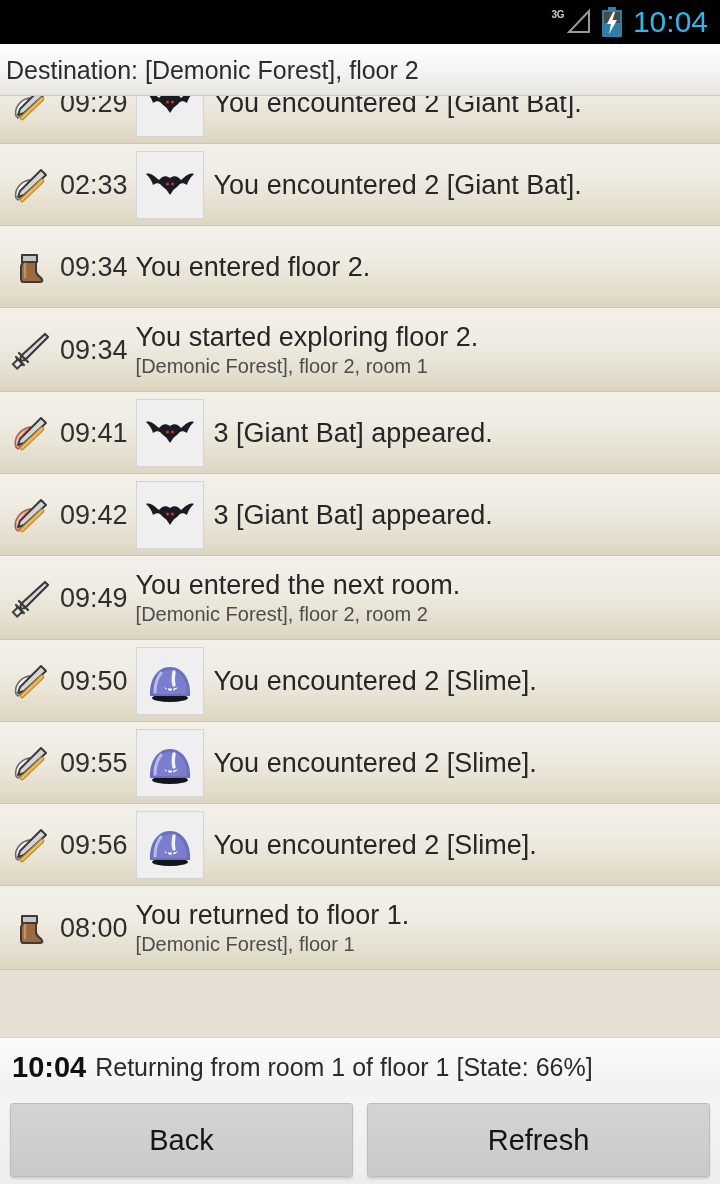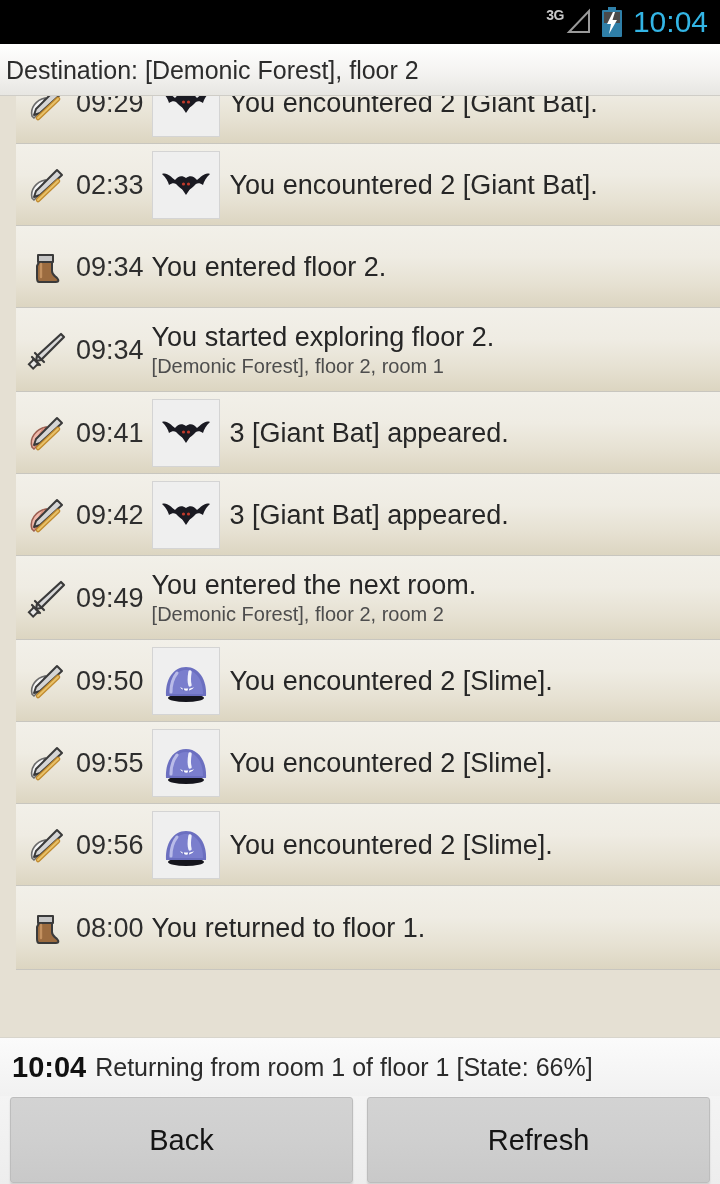--- a/index.html
+++ b/index.html
@@ -35,21 +35,21 @@
     flex: 0 0 auto;
   }
   .sb-3g {
     display: flex;
     align-items: flex-start;
     height: 30px;
     margin-right: 2px;
   }
   .sb-3g .lbl {
     color: #c9c9c9;
-    font-size: 14px;
+    font-size: 10px;
     line-height: 14px;
     font-weight: bold;
     letter-spacing: -0.5px;
     margin-right: 1px;
     padding-top: 1px;
   }
   .sb-battery {
     width: 22px;
     height: 30px;
     position: relative;
@@ -89,21 +89,20 @@
     position: relative;
     overflow: hidden;
     background: #e5e0d3;
   }
   .log-scroll {
     position: absolute;
     left: 0;
     right: 0;
     top: -34px; 
     width: 598px;
-    margin-left: 16px;
   }
   .row {
     position: relative;
     box-sizing: border-box;
     width: 720px;
     display: flex;
     align-items: center;
     background: linear-gradient(to bottom, #f2f0e9 0%, #efece3 38%, #e6e1d2 72%, #dcd5c1 100%);
     border-bottom: 1px solid #c8c6bf;
     padding-left: 8px;
@@ -200,21 +199,21 @@
     height: 88px;
     display: flex;
     align-items: center;
     gap: 14px;
     padding: 0 10px;
     box-sizing: border-box;
     background: linear-gradient(to bottom, #f4f4f4 0%, #ededed 100%);
   }
   .btn {
     flex: 1 1 0;
-    height: 86px;
+    height: 74px;
     background: linear-gradient(to bottom, #d3d3d3 0%, #cfcfcf 50%, #c9c9c9 100%);
     border: 1px solid #bdbdbd;
     border-radius: 3px;
     box-shadow: 0 2px 2px rgba(0,0,0,0.12);
     display: flex;
     align-items: center;
     justify-content: center;
     box-sizing: border-box;
     cursor: pointer;
   }
@@ -473,20 +472,21 @@
           <div class="ic">
             <svg viewBox="0 0 46 46">
               <path d="M14 11 L29 11 L29 18 L14 18 Z" fill="#c6c6c6" stroke="#3a3a3a" stroke-width="2" stroke-linejoin="round"></path>
               <path d="M15 18 L28 18 L28 27 C28 31 31 32 33 34 C35 36 35 38 32 38 L15 38 C13 38 13 36 13 34 L13 22 Z" fill="#9b6b3f" stroke="#3a3a3a" stroke-width="2" stroke-linejoin="round"></path>
               <path d="M17 20 L17 33" stroke="#c39160" stroke-width="2.4" stroke-linecap="round"></path>
             </svg>
           </div>
           <div class="time">08:00</div>
           <div class="msgwrap">
             <div class="msg">You returned to floor 1.</div>
+            <div class="sub">[Demonic Forest], floor 1</div>
           </div>
         </div>
       </div>
   </div>
 
   <div class="bottom">
     <div class="statusline">
       <span class="stime">10:04</span>
       <span class="stext">Returning from room 1 of floor 1 [State: 66%]</span>
     </div>

